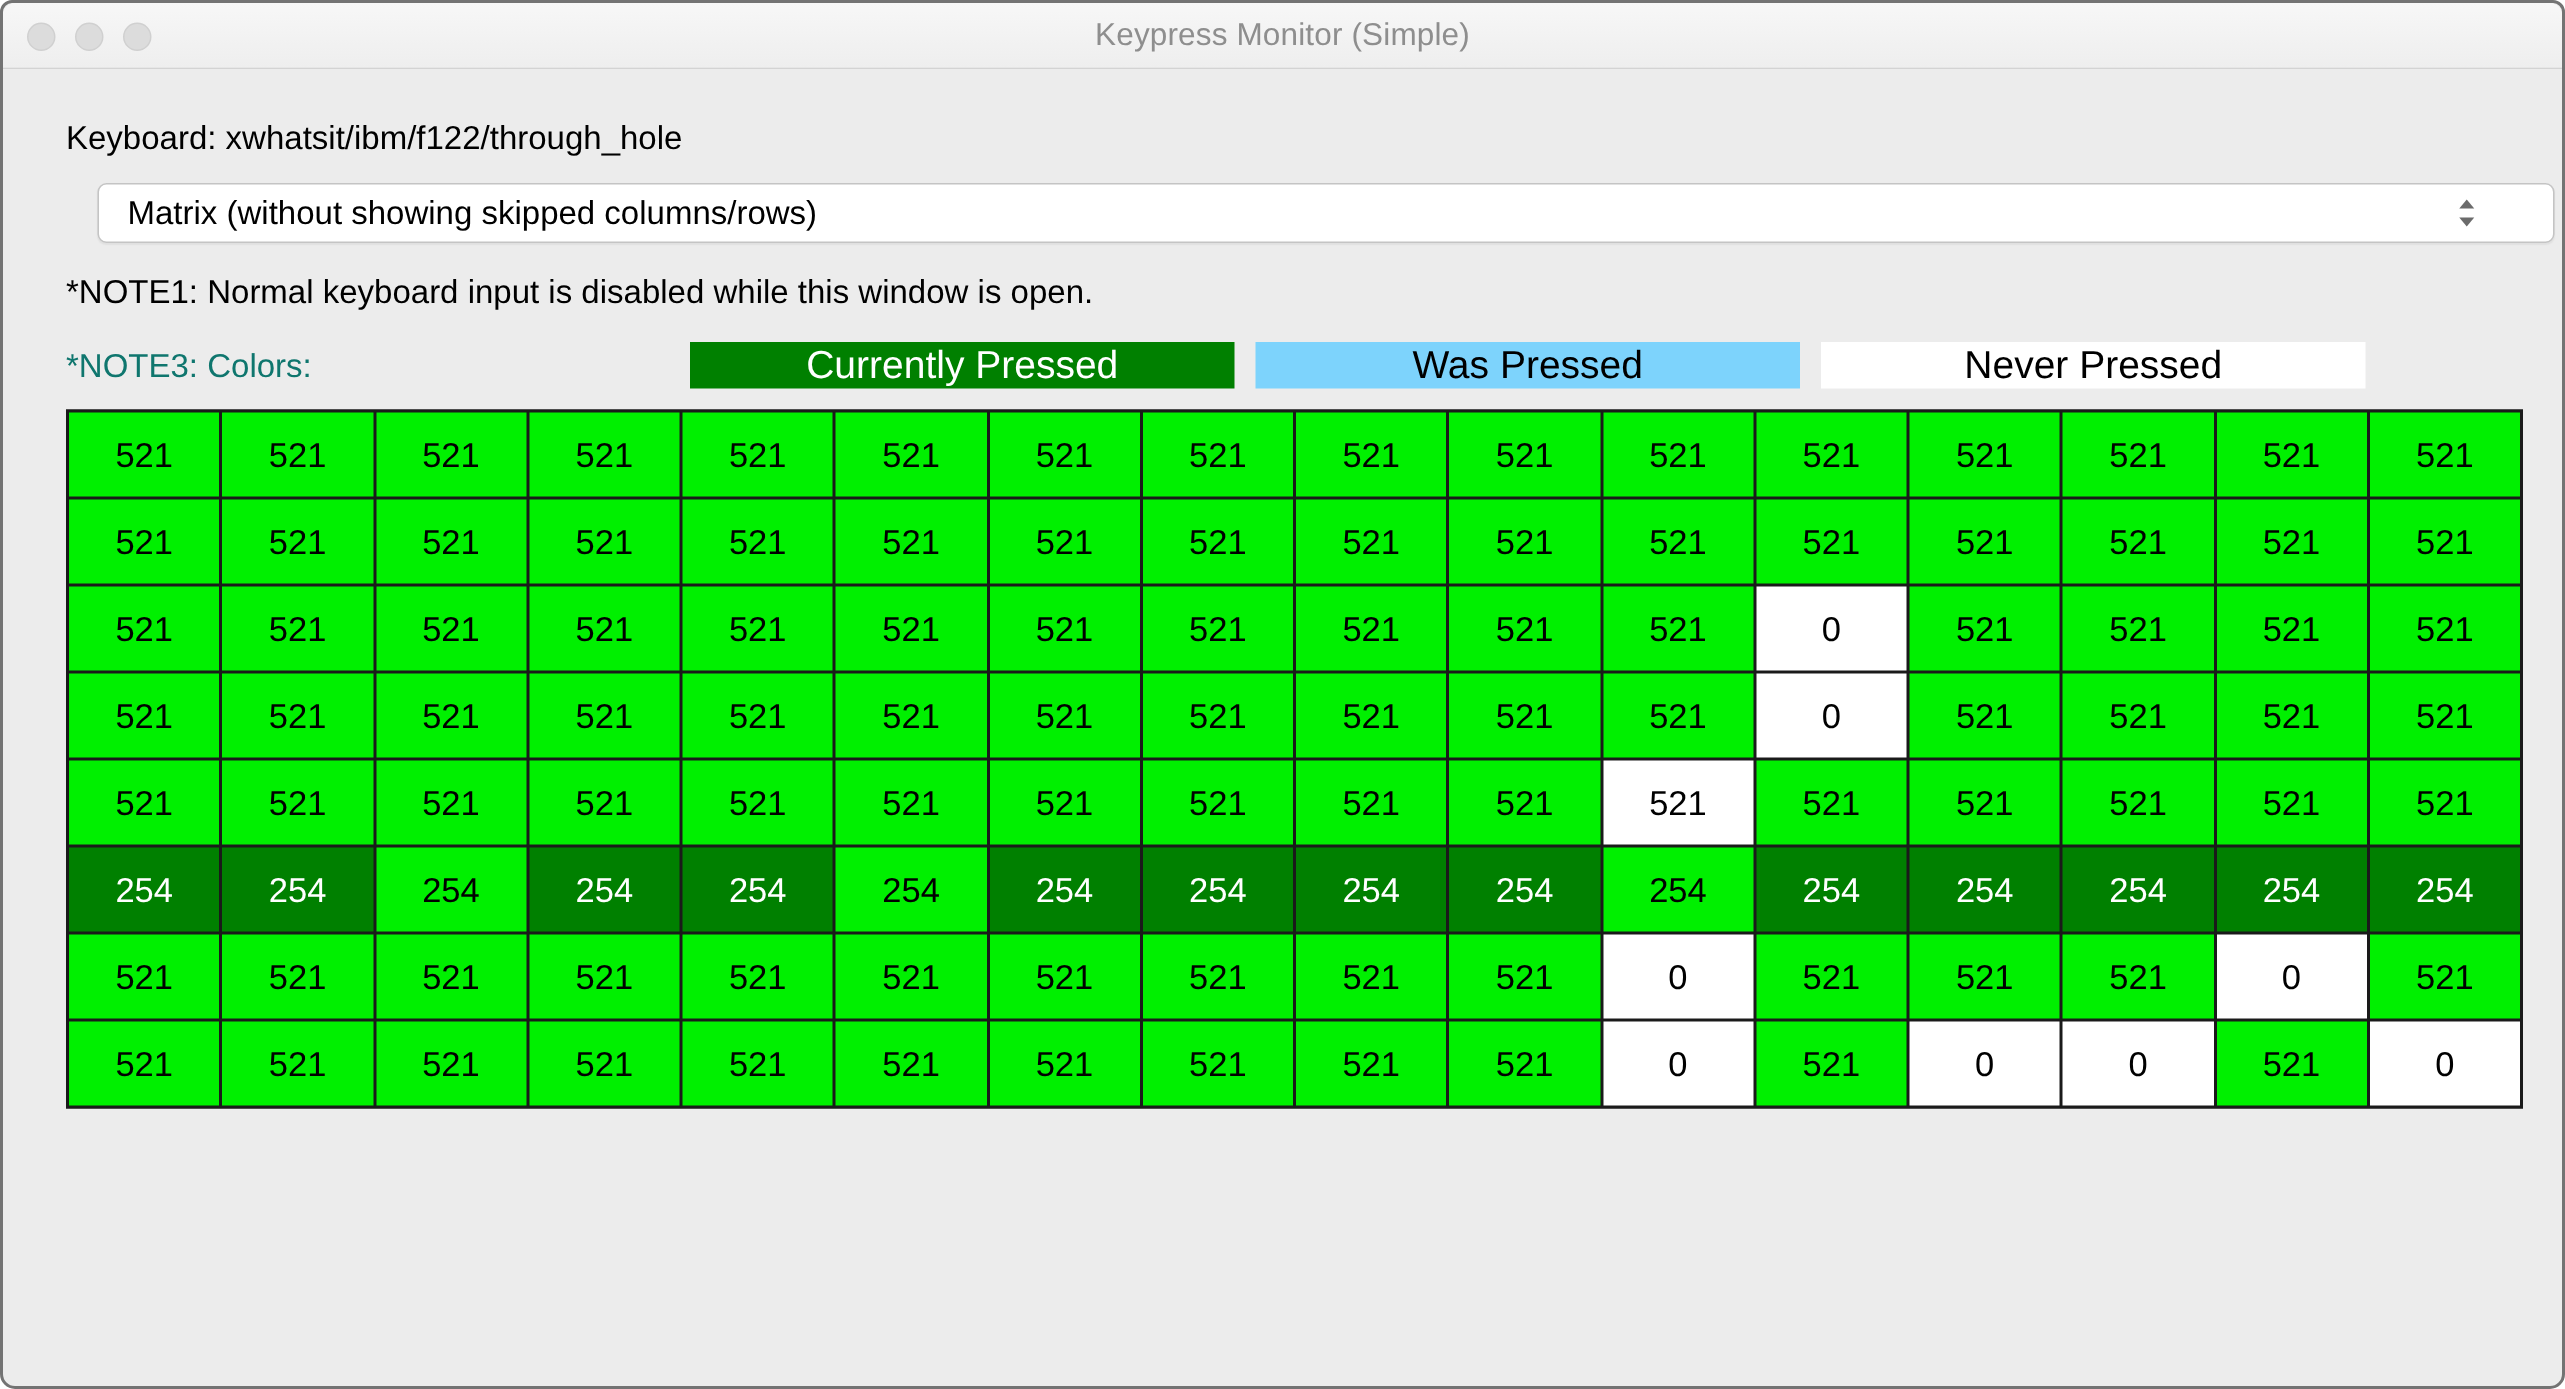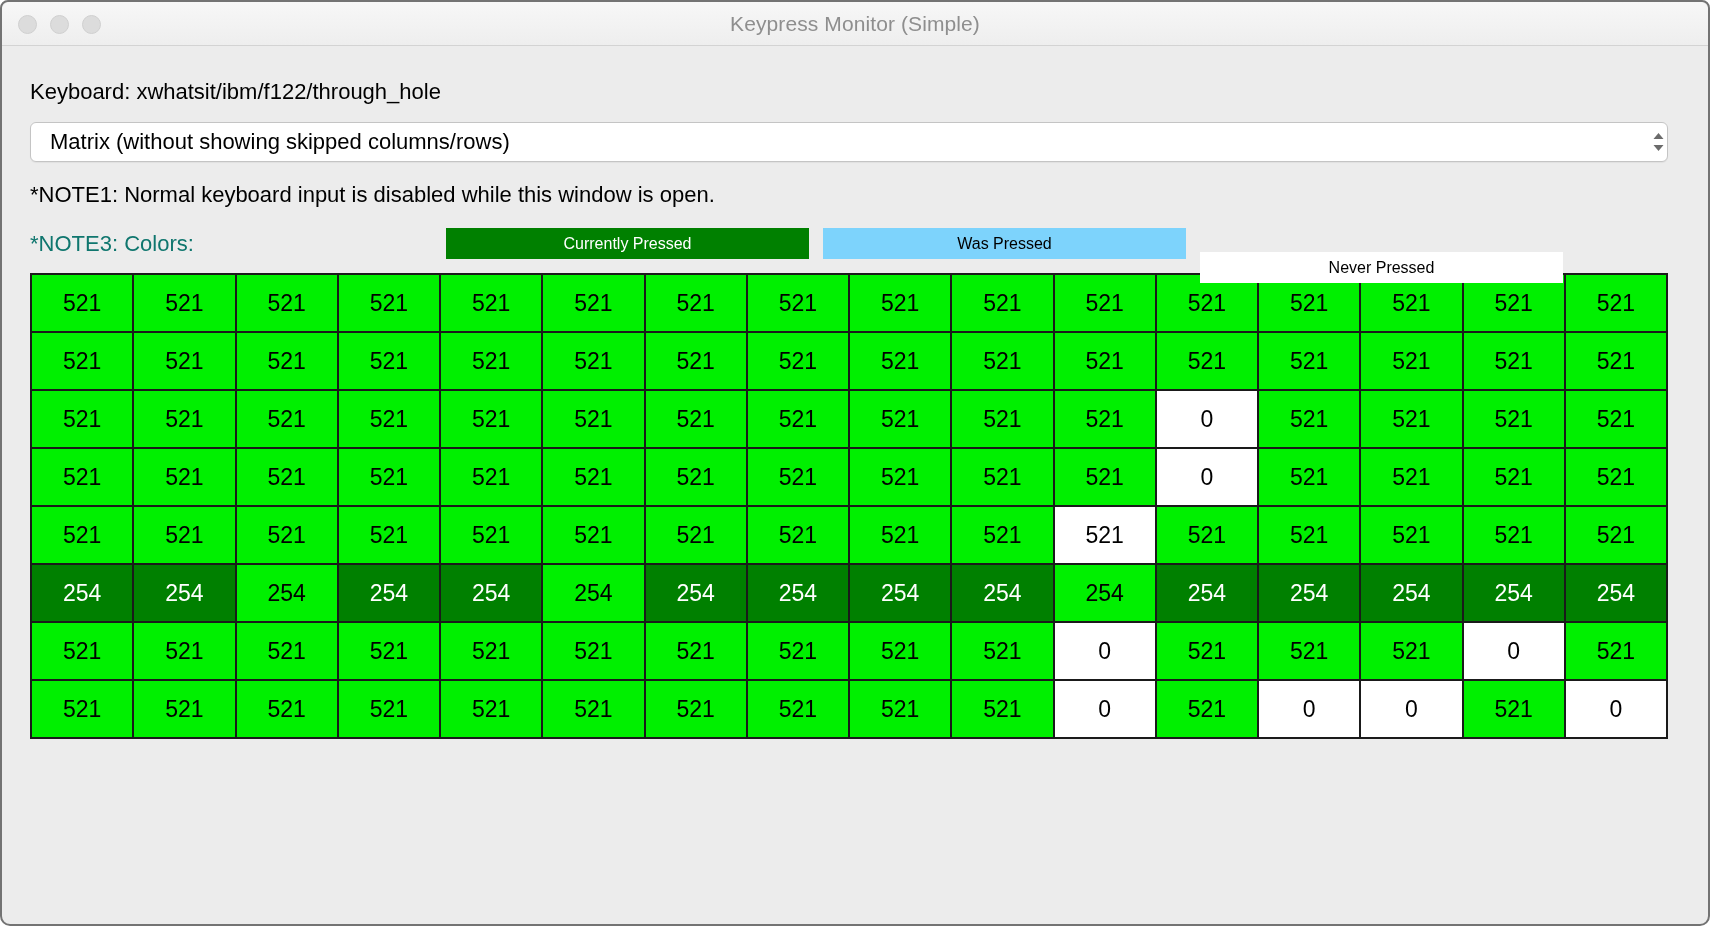--- a/index.html
+++ b/index.html
@@ -43,34 +43,35 @@
     position: absolute;
     left: 0; right: 0; top: 0; height: 44px;
     display: flex; align-items: center; justify-content: center;
     font-size: 21px; color: #8e8e8e;
     letter-spacing: 0.1px;
   }
 
   
   #content {
     position: relative;
-    padding: 0 28px;
+    padding: 0 42px;
   }
 
   #keyboard-line {
     margin-top: 33px;
     font-size: 22px;
     color: #000;
     white-space: nowrap;
   }
 
   #mode-select-wrap {
     margin-top: 17px;
     position: relative;
     height: 40px;
+    margin-left: 21px;
   }
   #mode-select {
     width: 1638px; height: 40px;
     background: #ffffff;
     border: 1px solid #c4c4c4;
     border-radius: 6px;
     box-shadow: 0 1px 1px rgba(0,0,0,0.05);
     display: flex; align-items: center;
     padding-left: 19px;
     font-size: 22px; color: #000;
@@ -103,21 +104,21 @@
   #note3-label {
     position: absolute; left: 0; top: 0;
     line-height: 31px;
     font-size: 22px; color: #0f766e;
     white-space: nowrap;
   }
   .legend-chip {
     position: absolute;
     top: 0; height: 31px;
     display: flex; align-items: center; justify-content: center;
-    font-size: 16px;
+    font-size: 26px;
     white-space: nowrap;
   }
   #legend-currently { left: 416px;  width: 363px; background: #008000; color: #ffffff; }
   #legend-was       { left: 793px;  width: 363px; background: #00f000; color: #000000; }
   #legend-never     { left: 1170px; width: 363px; background: #ffffff; color: #000000; }
 
   
   #matrix {
     margin-top: 14px;
     width: 1638px;
@@ -167,21 +168,21 @@
         </svg>
       </span>
     </div>
 
     <div class="note">*NOTE1: Normal keyboard input is disabled while this window is open.</div>
 
     <div id="note3-row">
       <span id="note3-label">*NOTE3: Colors:</span>
       <span class="legend-chip" id="legend-currently" style="background: rgb(0, 128, 0); color: rgb(255, 255, 255);">Currently Pressed</span>
       <span class="legend-chip" id="legend-was" style="background: #7dd3fc; color: rgb(0, 0, 0);">Was Pressed</span>
-      <span class="legend-chip" id="legend-never" style="background: rgb(255, 255, 255); color: rgb(0, 0, 0); margin-top: 24px;">Never Pressed</span>
+      <span class="legend-chip" id="legend-never" style="background: rgb(255, 255, 255); color: rgb(0, 0, 0);">Never Pressed</span>
     </div>
 
     <div id="matrix">
         <div class="mx-cell was-pressed">521</div>
         <div class="mx-cell was-pressed">521</div>
         <div class="mx-cell was-pressed">521</div>
         <div class="mx-cell was-pressed">521</div>
         <div class="mx-cell was-pressed">521</div>
         <div class="mx-cell was-pressed">521</div>
         <div class="mx-cell was-pressed">521</div>

